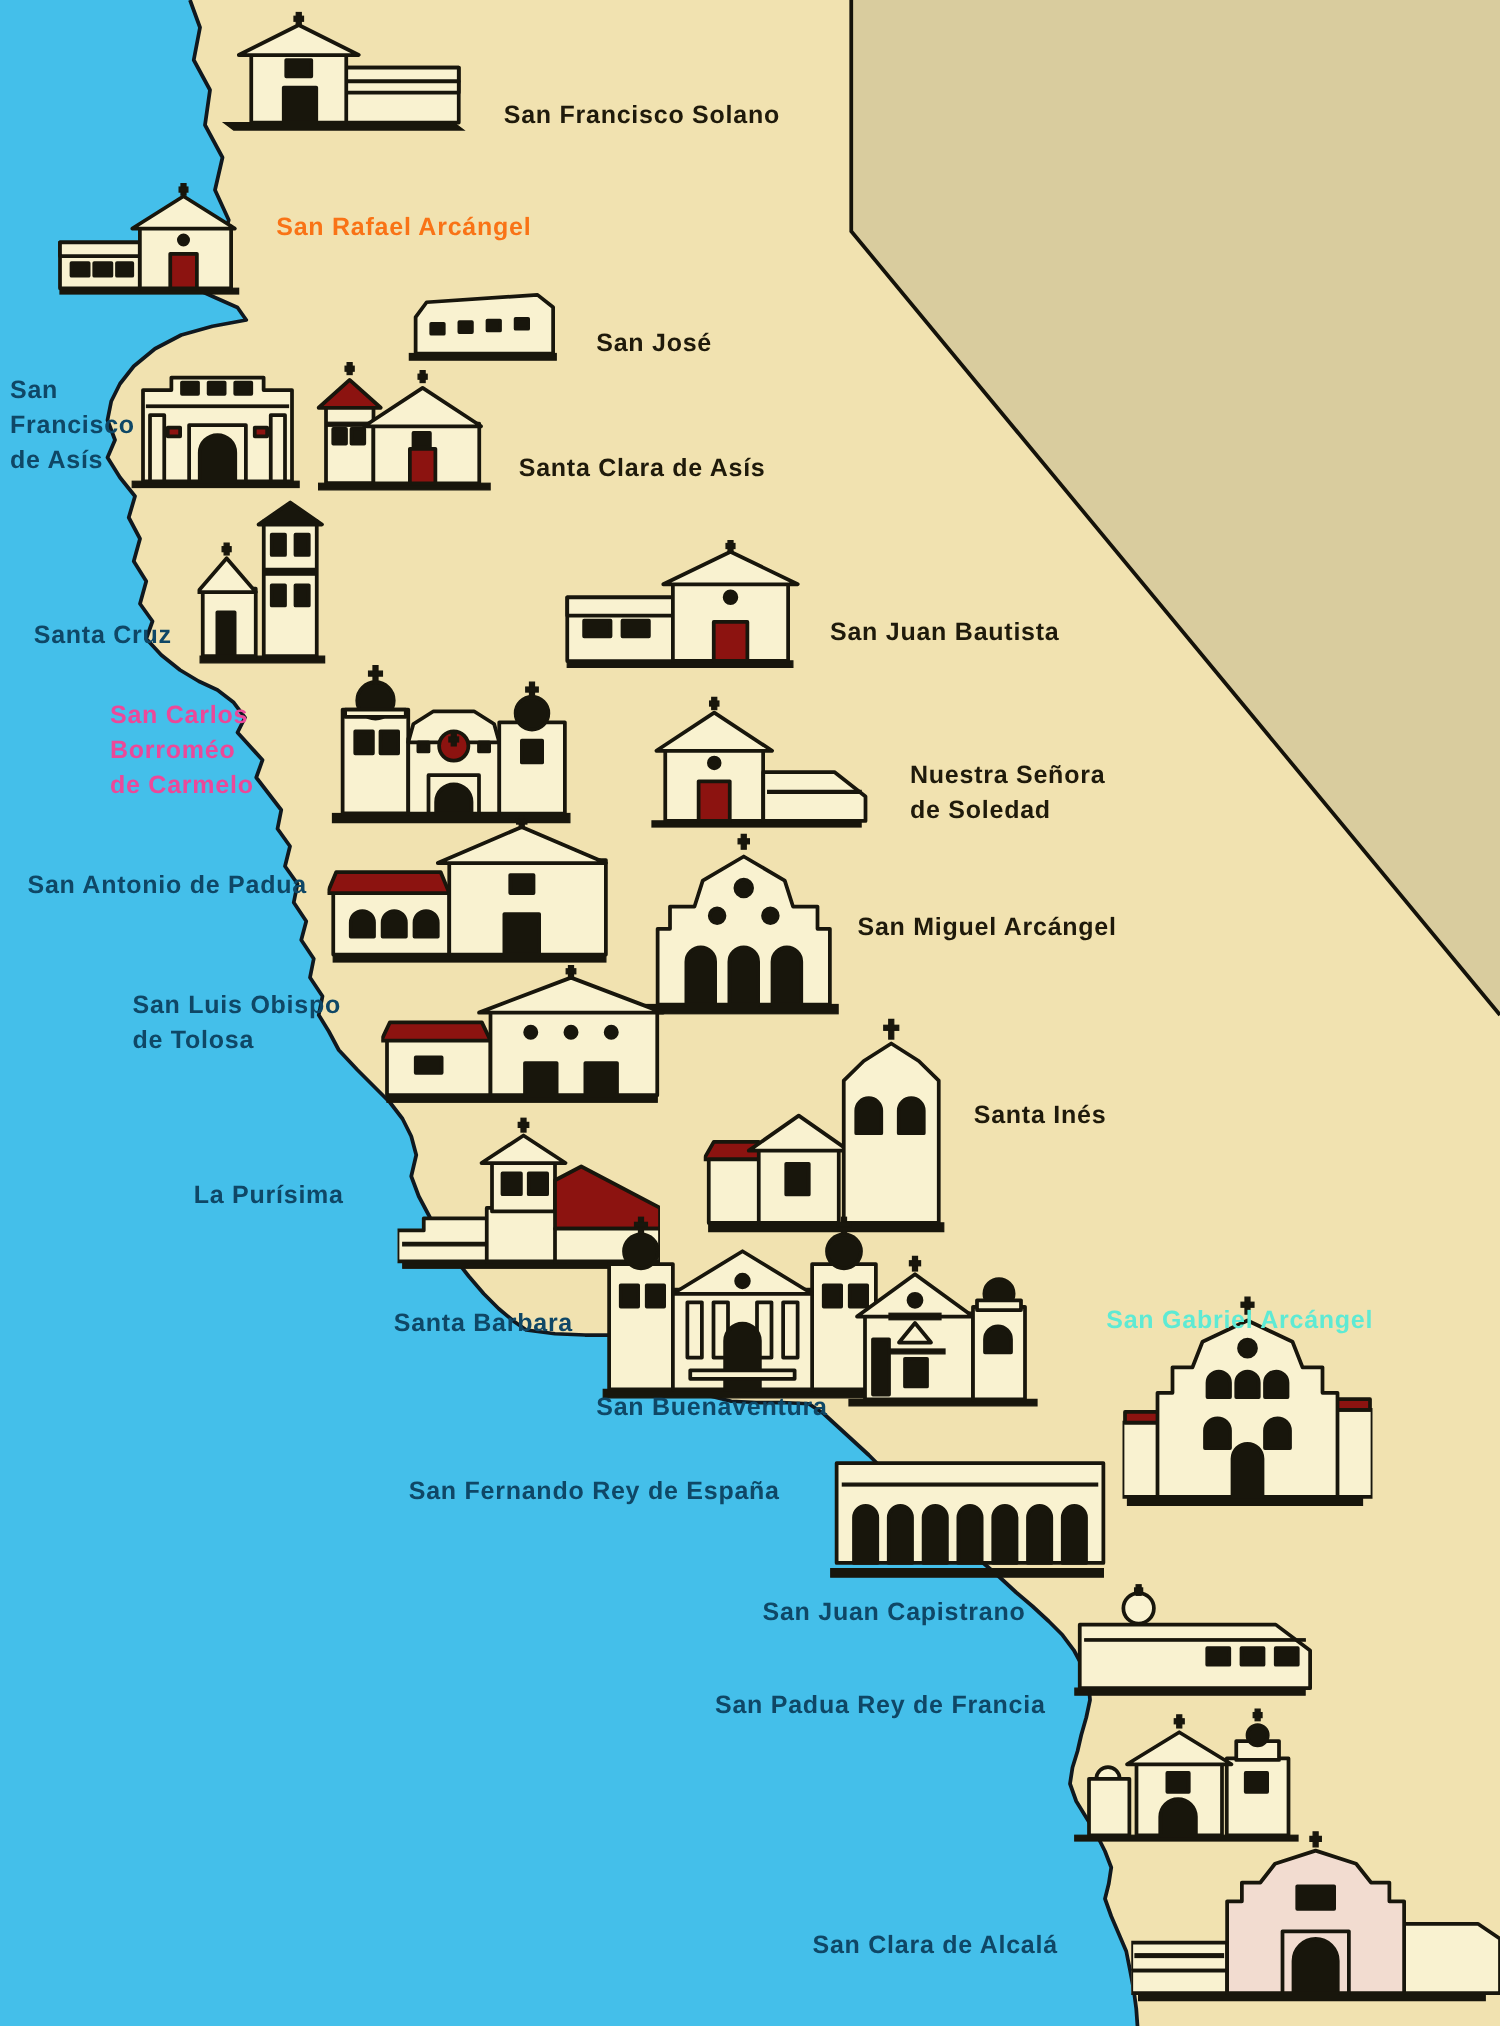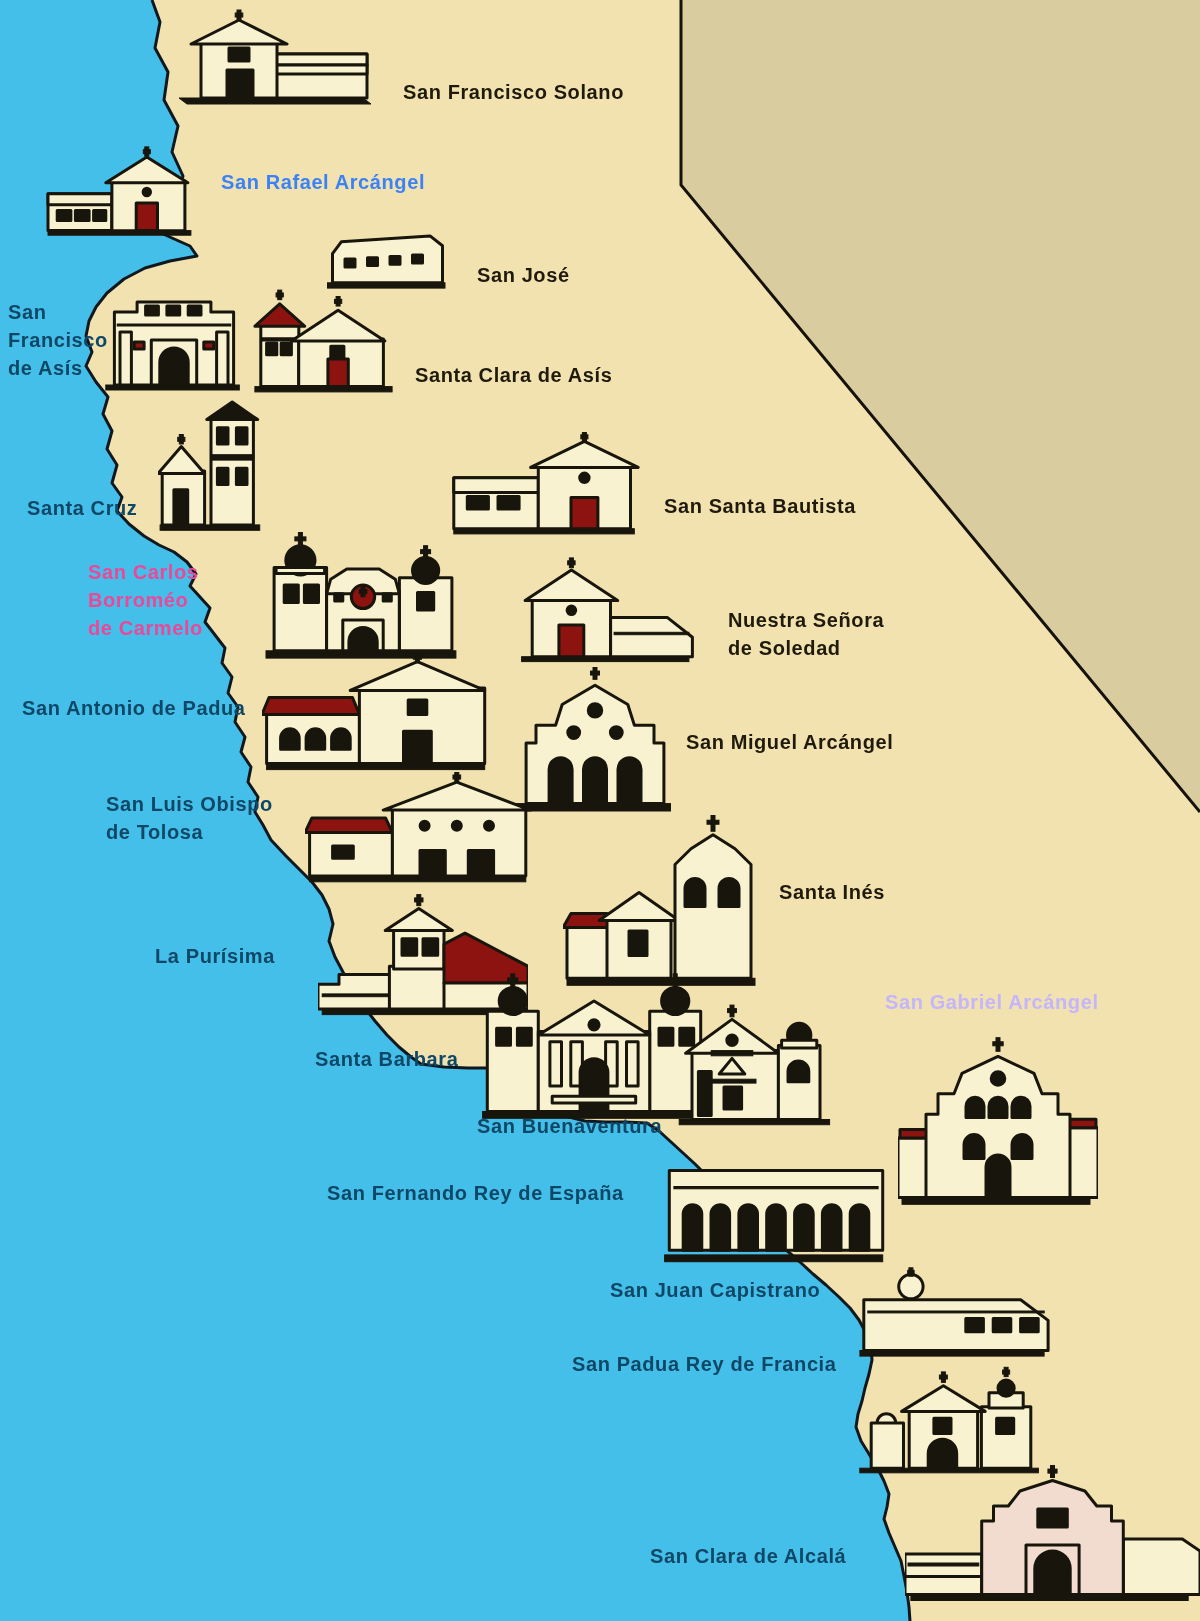--- a/index.html
+++ b/index.html
@@ -51,21 +51,21 @@
           <rect x="30.4" y="64.4" width="13.7" height="10.1" fill="#18160C" stroke="#18160C" stroke-width="3" stroke-linejoin="round"></rect>
           <rect x="48.6" y="64.4" width="12.2" height="10.1" fill="#18160C" stroke="#18160C" stroke-width="3" stroke-linejoin="round"></rect>
           <rect x="66.9" y="35" width="73" height="49.7" fill="#F9F2D0" stroke="#18160C" stroke-width="3" stroke-linejoin="round"></rect>
           <polygon points="60.8,36.8 101.8,11 142.9,36.8" fill="#F9F2D0" stroke="#18160C" stroke-width="3" stroke-linejoin="round"></polygon>
           <rect x="99.8" y="0.9" width="4" height="9.2" fill="#18160C"></rect>
           <rect x="98.304" y="3.6599999999999997" width="6.991999999999999" height="4" fill="#18160C"></rect>
           <circle cx="101.8" cy="46" r="3.7" fill="#18160C" stroke="#18160C" stroke-width="3" stroke-linejoin="round"></circle>
           <rect x="91.2" y="57" width="21.3" height="27.6" fill="#8C1310" stroke="#18160C" stroke-width="3" stroke-linejoin="round"></rect>
         </svg>
       </div>
-      <div class="mlabel" style="left:221px;top:168px;color:#3b82f6">San Rafael Arcángel</div>
+      <div class="mlabel" style="left:221px;top:168px;color:#f97316">San Rafael Arcángel</div>
       <div class="mission" style="left:325px;top:226px">
         <svg width="125" height="66" viewBox="0 0 125 66" style="stroke:#18160C" fill="none">
           <rect x="2.5" y="56.8" width="117.5" height="5.3" fill="#18160C"></rect>
           <polygon points="7.5,27.7 16.3,15.8 105,9.9 117.5,19.8 117.5,56.8 7.5,56.8" fill="#F9F2D0" stroke="#18160C" stroke-width="3" stroke-linejoin="round"></polygon>
           <rect x="20" y="33" width="10" height="7.9" fill="#18160C" stroke="#18160C" stroke-width="3" stroke-linejoin="round"></rect>
           <rect x="42.5" y="31.7" width="10" height="7.9" fill="#18160C" stroke="#18160C" stroke-width="3" stroke-linejoin="round"></rect>
           <rect x="65" y="30.4" width="10" height="7.9" fill="#18160C" stroke="#18160C" stroke-width="3" stroke-linejoin="round"></rect>
           <rect x="87.5" y="29" width="10" height="7.9" fill="#18160C" stroke="#18160C" stroke-width="3" stroke-linejoin="round"></rect>
         </svg>
       </div>
@@ -134,21 +134,21 @@
           <rect x="17.3" y="64.5" width="21.1" height="12.5" fill="#18160C" stroke="#18160C" stroke-width="3" stroke-linejoin="round"></rect>
           <rect x="48" y="64.5" width="21.1" height="12.5" fill="#18160C" stroke="#18160C" stroke-width="3" stroke-linejoin="round"></rect>
           <rect x="88.3" y="33.3" width="92.2" height="63.4" fill="#F9F2D0" stroke="#18160C" stroke-width="3" stroke-linejoin="round"></rect>
           <polygon points="80.6,35.4 134.4,9.4 188.2,35.4" fill="#F9F2D0" stroke="#18160C" stroke-width="3" stroke-linejoin="round"></polygon>
           <rect x="132.4" y="0" width="4" height="9.36" fill="#18160C"></rect>
           <rect x="130.8432" y="2.808" width="7.1136" height="4" fill="#18160C"></rect>
           <circle cx="134.4" cy="45.8" r="4.7" fill="#18160C" stroke="#18160C" stroke-width="3" stroke-linejoin="round"></circle>
           <rect x="121" y="65.5" width="26.9" height="31.2" fill="#8C1310" stroke="#18160C" stroke-width="3" stroke-linejoin="round"></rect>
         </svg>
       </div>
-      <div class="mlabel" style="left:664px;top:492px;color:#1F1A0B">San Santa Bautista</div>
+      <div class="mlabel" style="left:664px;top:492px;color:#1F1A0B">San Juan Bautista</div>
       <div class="mission" style="left:262px;top:515px">
         <svg width="202" height="146" viewBox="0 0 202 146" style="stroke:#18160C" fill="none">
           <rect x="4" y="135.8" width="189.9" height="7.3" fill="#18160C"></rect>
           <rect x="12.1" y="52.6" width="52.5" height="83.2" fill="#F9F2D0" stroke="#18160C" stroke-width="3" stroke-linejoin="round"></rect>
           <circle cx="38.4" cy="45.3" r="14.6" fill="#18160C" stroke="#18160C" stroke-width="3" stroke-linejoin="round"></circle>
           <rect x="14.1" y="52.6" width="48.5" height="5.8" fill="#F9F2D0" stroke="#18160C" stroke-width="3" stroke-linejoin="round"></rect>
           <rect x="36.4" y="17.5" width="4" height="14.6" fill="#18160C"></rect>
           <rect x="32.852" y="21.88" width="11.096" height="4" fill="#18160C"></rect>
           <rect x="22.2" y="70.1" width="14.1" height="17.5" fill="#18160C" stroke="#18160C" stroke-width="3" stroke-linejoin="round"></rect>
           <rect x="42.4" y="70.1" width="14.1" height="17.5" fill="#18160C" stroke="#18160C" stroke-width="3" stroke-linejoin="round"></rect>
@@ -329,21 +329,21 @@
           <rect x="94.832" y="5.78" width="10.336" height="4" fill="#18160C"></rect>
           <circle cx="100" cy="42.5" r="6.8" fill="#18160C" stroke="#18160C" stroke-width="3" stroke-linejoin="round"></circle>
           <path d="M68,81.6 L68,70.2 A9,9 0 0 1 86,70.2 L86,81.6 Z" fill="#18160C" stroke="#18160C" stroke-width="3" stroke-linejoin="round"></path>
           <path d="M91,81.6 L91,70.2 A9,9 0 0 1 109,70.2 L109,81.6 Z" fill="#18160C" stroke="#18160C" stroke-width="3" stroke-linejoin="round"></path>
           <path d="M114,81.6 L114,70.2 A9,9 0 0 1 132,70.2 L132,81.6 Z" fill="#18160C" stroke="#18160C" stroke-width="3" stroke-linejoin="round"></path>
           <path d="M66,122.39999999999999 L66,108.6 A10,10 0 0 1 86,108.6 L86,122.39999999999999 Z" fill="#18160C" stroke="#18160C" stroke-width="3" stroke-linejoin="round"></path>
           <path d="M114,122.39999999999999 L114,108.6 A10,10 0 0 1 134,108.6 L134,122.39999999999999 Z" fill="#18160C" stroke="#18160C" stroke-width="3" stroke-linejoin="round"></path>
           <path d="M88,161.5 L88,131 A12,12 0 0 1 112,131 L112,161.5 Z" fill="#18160C" stroke="#18160C" stroke-width="3" stroke-linejoin="round"></path>
         </svg>
       </div>
-      <div class="mlabel" style="left:885px;top:988px;color:#c4b5fd">San Gabriel Arcángel</div>
+      <div class="mlabel" style="left:885px;top:1042px;color:#5eead4">San Gabriel Arcángel</div>
       <div class="mission" style="left:660px;top:1150px">
         <svg width="232" height="114" viewBox="0 0 232 114" style="stroke:#18160C" fill="none">
           <rect x="4.6" y="104.9" width="218.1" height="6.8" fill="#18160C"></rect>
           <rect x="9.3" y="20.5" width="213.4" height="79.8" fill="#F9F2D0" stroke="#18160C" stroke-width="3" stroke-linejoin="round"></rect>
           <rect x="13.9" y="36.5" width="204.2" height="2.3" fill="#18160C"></rect>
           <path d="M23.2,100.30000000000001 L23.2,64 A9.3,9.3 0 0 1 41.8,64 L41.8,100.30000000000001 Z" fill="#18160C" stroke="#18160C" stroke-width="3" stroke-linejoin="round"></path>
           <path d="M51,100.30000000000001 L51,64 A9.3,9.3 0 0 1 69.6,64 L69.6,100.30000000000001 Z" fill="#18160C" stroke="#18160C" stroke-width="3" stroke-linejoin="round"></path>
           <path d="M78.9,100.30000000000001 L78.9,64 A9.3,9.3 0 0 1 97.5,64 L97.5,100.30000000000001 Z" fill="#18160C" stroke="#18160C" stroke-width="3" stroke-linejoin="round"></path>
           <path d="M106.7,100.30000000000001 L106.7,64 A9.3,9.3 0 0 1 125.30000000000001,64 L125.30000000000001,100.30000000000001 Z" fill="#18160C" stroke="#18160C" stroke-width="3" stroke-linejoin="round"></path>
           <path d="M134.6,100.30000000000001 L134.6,64 A9.3,9.3 0 0 1 153.2,64 L153.2,100.30000000000001 Z" fill="#18160C" stroke="#18160C" stroke-width="3" stroke-linejoin="round"></path>

